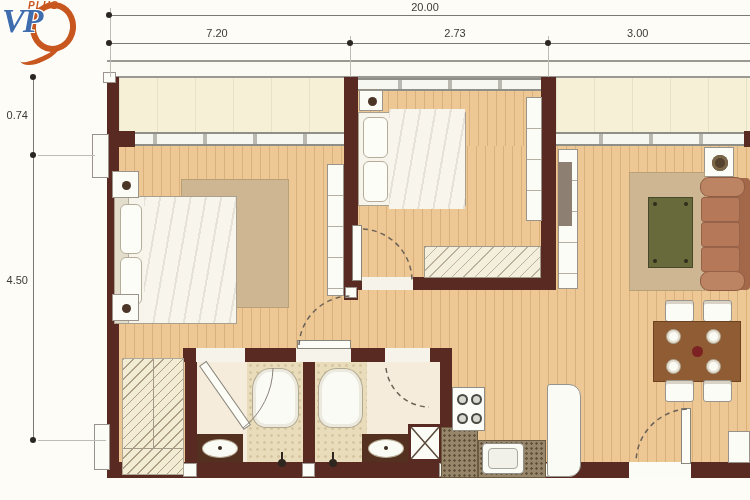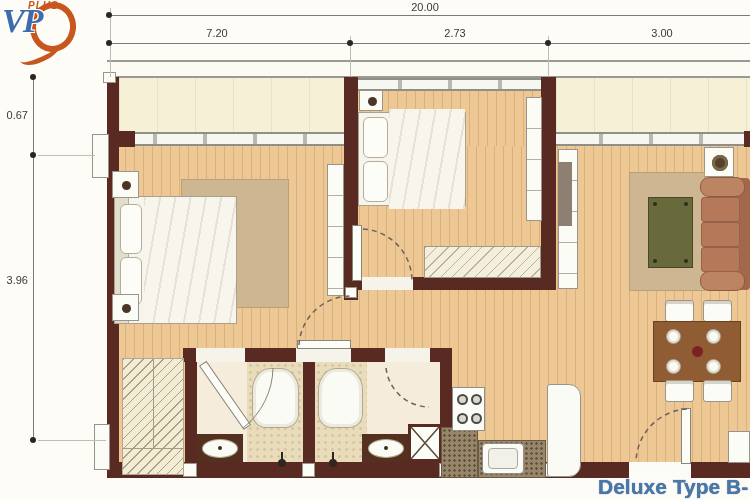--- a/index.html
+++ b/index.html
@@ -221,26 +221,25 @@
   <div class="abs dim-dot" style="left:106px;top:12px;"></div>
   <div class="abs dim-dot" style="left:106px;top:40px;"></div>
   <div class="abs dim-dot" style="left:347px;top:40px;"></div>
   <div class="abs dim-dot" style="left:545px;top:40px;"></div>
   <div class="abs dim-dot" style="left:30px;top:74px;"></div>
   <div class="abs dim-dot" style="left:30px;top:152px;"></div>
   <div class="abs dim-dot" style="left:30px;top:437px;"></div>
   <div class="abs dim-label" style="left:390px;top:1px;width:70px;text-align:center;">20.00</div>
   <div class="abs dim-label" style="left:182px;top:27px;width:70px;text-align:center;">7.20</div>
   <div class="abs dim-label" style="left:420px;top:27px;width:70px;text-align:center;">2.73</div>
-  <div class="abs dim-label" style="left:627px;top:27px;width:70px;text-align:center;">3.00</div>
-  <div class="abs dim-label" style="left:0;top:109px;width:28px;text-align:right;">0.67</div>
-  <div class="abs dim-label" style="left:0;top:274px;width:28px;text-align:right;">3.96</div>
+  <div class="abs dim-label" style="left:627px;top:27px;width:70px;">3.00</div>
+  <div class="abs dim-label" style="left:0;top:109px;width:28px;text-align:right;">0.74</div>
+  <div class="abs dim-label" style="left:0;top:274px;width:28px;text-align:right;">4.50</div>
 
   <div class="abs" style="left:0;top:0;width:105px;height:75px;">
     <div class="abs" style="left:30px;top:2px;width:46px;height:50px;border:6px solid var(--logo_orange,#c8571f);border-radius:50%;transform:rotate(8deg);"></div>
     <div class="abs" style="left:18px;top:42px;width:44px;height:20px;border-bottom:5px solid var(--logo_orange,#c8571f);border-radius:50%;transform:rotate(-25deg);"></div>
     <div class="abs logo-vp" style="left:2px;top:2px;">VP</div>
     <div class="abs logo-plus" style="left:28px;top:0;">PLUS</div>
   </div>
 
-  <div class="abs title-text" style="left:598px;top:475px;width:152px;overflow:hidden;">Deluxe Type B-</div>
 
 </div>
 
 </body></html>

